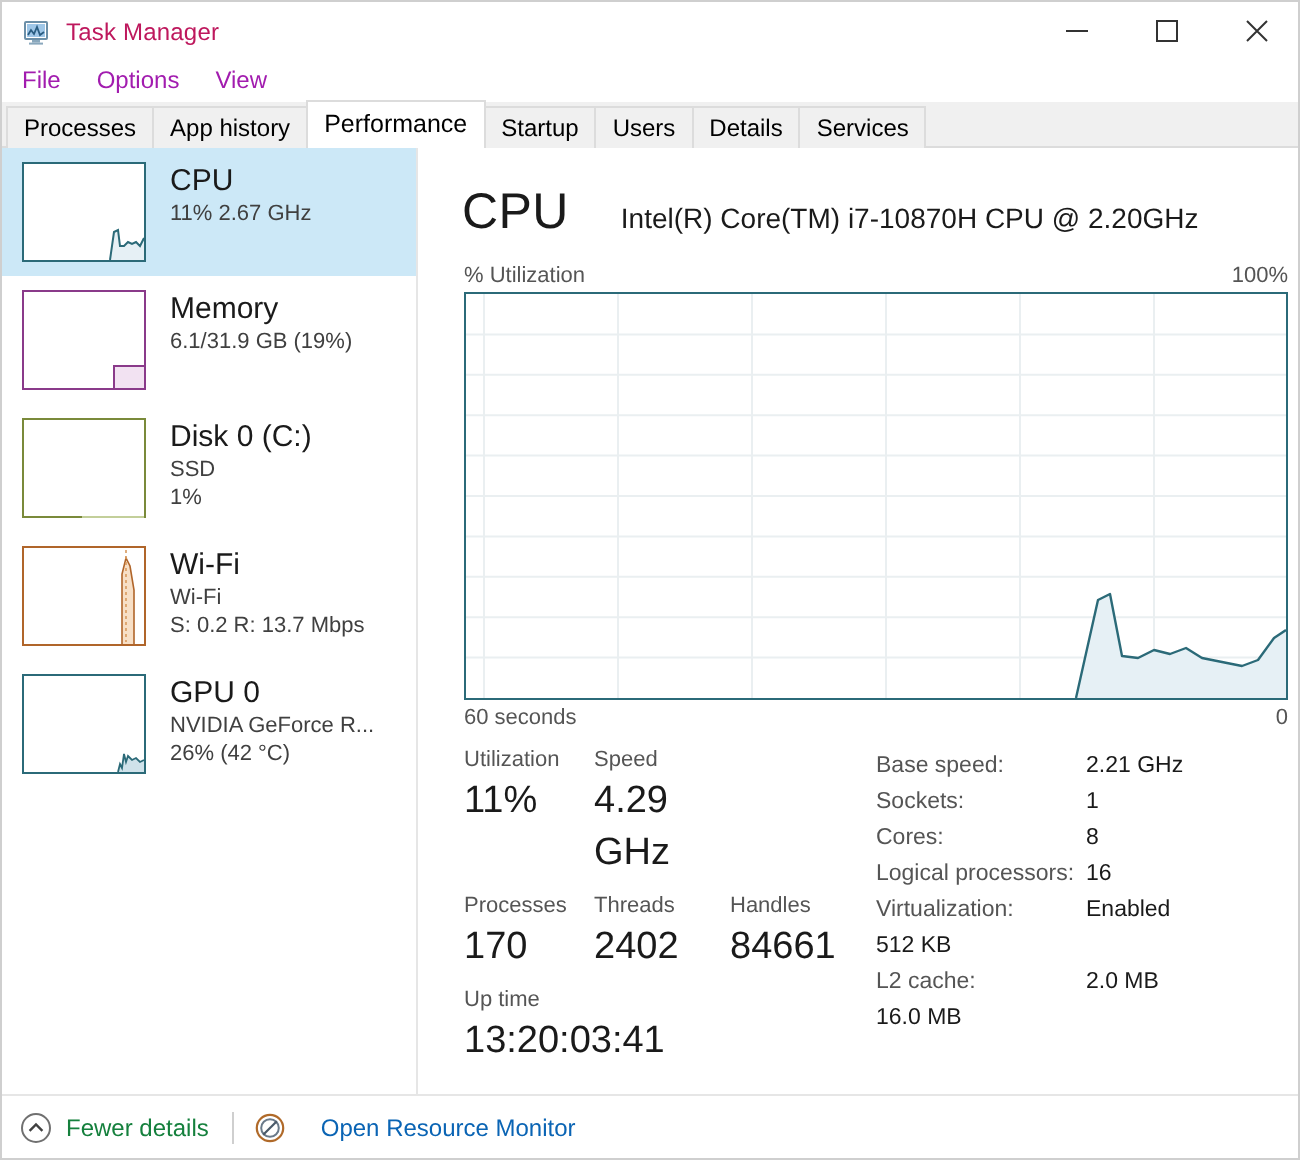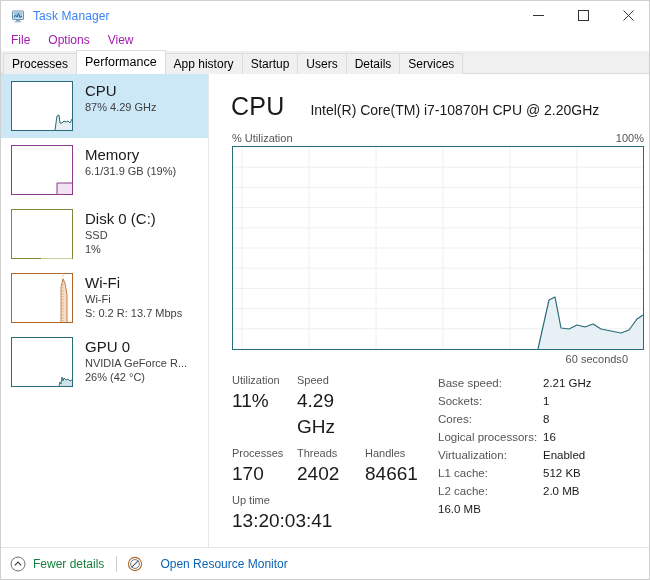--- a/index.html
+++ b/index.html
@@ -38,21 +38,21 @@
   }
   .tm-icon {
     width: 16px; height: 16px;
     margin-left: 9px;
     margin-right: 7px;
     flex: none;
     position: relative;
   }
   .title-text {
     font-size: 12px;
-    color: #3b82f6;
+    color: #be185d;
     letter-spacing: 0.1px;
   }
   .winbtns {
     position: absolute;
     right: 0; top: 0;
     height: 29px;
     display: flex;
   }
   .winbtn {
     width: 45px;
@@ -222,24 +222,24 @@
     width: 412px;
     height: 204px;
     box-sizing: border-box;
     border: 1px solid #2b6a78;
     background: #ffffff;
     overflow: hidden;
   }
   .graphbox svg { display: block; }
   .axis-row2 {
     position: absolute;
-    left: 6px; top: 279px;
+    left: 22px; top: 279px;
     width: 412px;
     display: flex;
-    justify-content: flex-end;
+    justify-content: space-between;
     font-size: 11px;
     color: #555555;
   }
 
   
   .stats-left {
     position: absolute;
     left: 22px; top: 299px;
     width: 200px;
   }
@@ -352,43 +352,43 @@
   </div>
 
   <div class="menubar">
     <span class="menuitem">File</span>
     <span class="menuitem">Options</span>
     <span class="menuitem">View</span>
   </div>
 
   <div class="tabstrip">
     <div class="tab">Processes</div>
+    <div class="tab">App history</div>
     <div class="tab active">Performance</div>
-    <div class="tab">App history</div>
     <div class="tab">Startup</div>
     <div class="tab">Users</div>
     <div class="tab">Details</div>
     <div class="tab">Services</div>
   </div>
 
   <div class="content">
 
     <div class="sidebar">
 
       <div class="side-item selected">
         <div class="thumb">
           <svg width="62" height="50" viewBox="0 0 62 50">
             <rect x="0.5" y="0.5" width="61" height="49" fill="#ffffff" stroke="#2b6a78" stroke-width="1"></rect>
             <path d="M44 49 L46 35 L48 34 L49 42 L51 42 L53 40 L55 41 L57 40 L59 42 L61 38 L61 49 Z" fill="#e6f0f5"></path>
             <path d="M44 49 L46 35 L48 34 L49 42 L51 42 L53 40 L55 41 L57 40 L59 42 L61 38" stroke="#2b6a78" stroke-width="1" fill="none"></path>
           </svg>
         </div>
         <div class="side-txt">
           <div class="side-title">CPU</div>
-          <div class="side-sub">87%  4.29 GHz</div>
+          <div class="side-sub">11%  2.67 GHz</div>
         </div>
       </div>
 
       <div class="side-item">
         <div class="thumb">
           <svg width="62" height="50" viewBox="0 0 62 50">
             <rect x="0.5" y="0.5" width="61" height="49" fill="#ffffff" stroke="#8a3a8a" stroke-width="1"></rect>
             <rect x="46" y="38" width="15" height="11" fill="#f2e2f2"></rect>
             <path d="M46 49 L46 38 L61 38" stroke="#8a3a8a" stroke-width="1" fill="none"></path>
           </svg>
@@ -530,21 +530,20 @@
         </div>
         <div class="spec-row">
           <span class="spec-key">Logical processors:</span>
           <span class="spec-val">16</span>
         </div>
         <div class="spec-row">
           <span class="spec-key">Virtualization:</span>
           <span class="spec-val">Enabled</span>
         </div>
         <div class="spec-row">
-          <span class="spec-key">L1 cache:</span>
           <span class="spec-val">512 KB</span>
         </div>
         <div class="spec-row">
           <span class="spec-key">L2 cache:</span>
           <span class="spec-val">2.0 MB</span>
         </div>
         <div class="spec-row">
           <span class="spec-val">16.0 MB</span>
         </div>
       </div>

